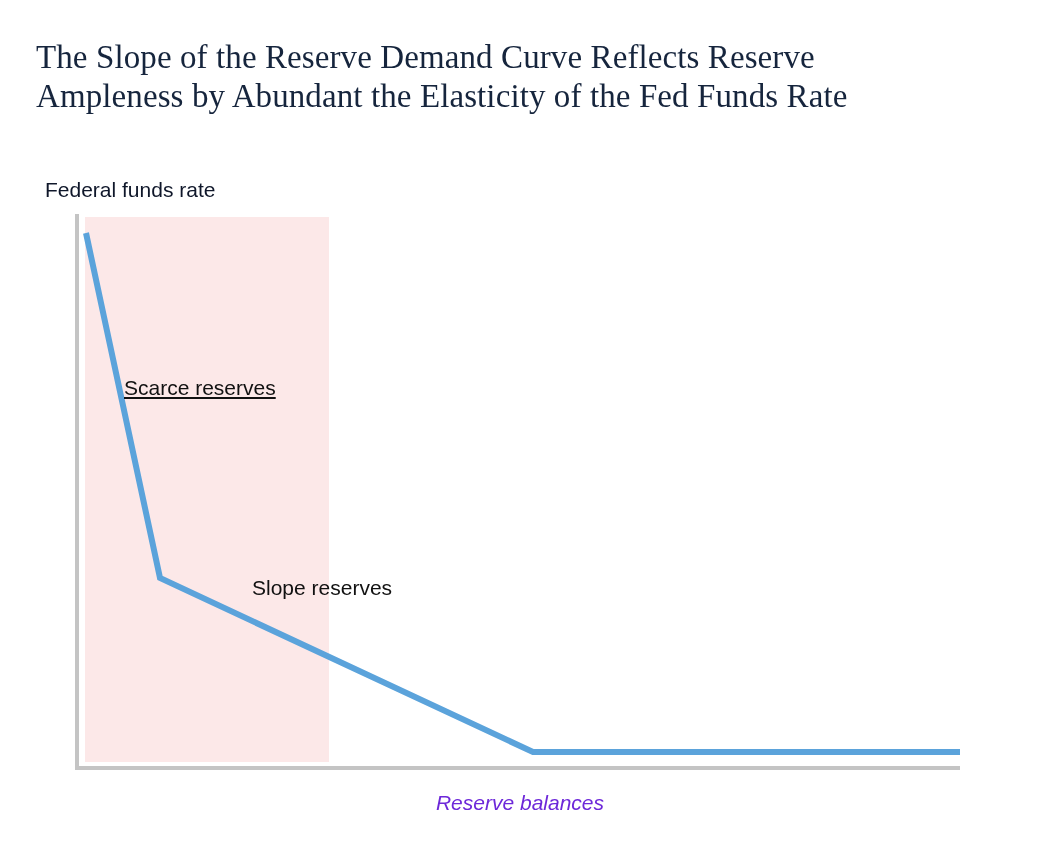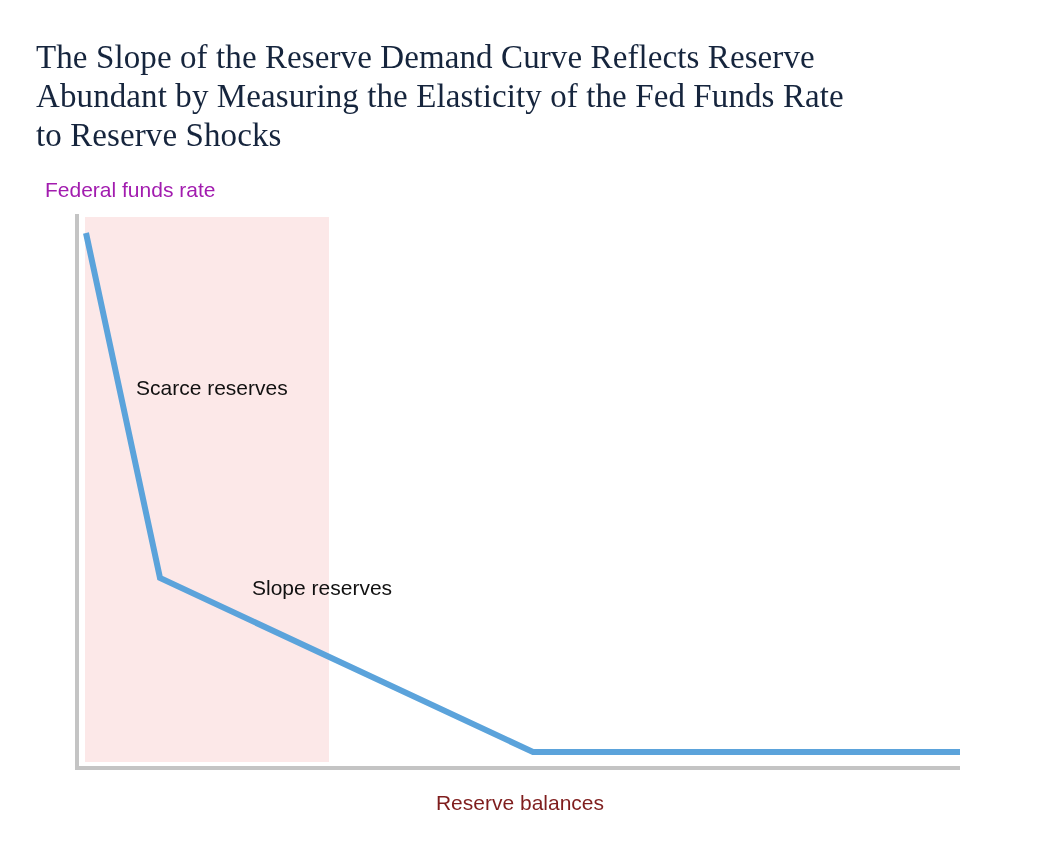--- a/index.html
+++ b/index.html
@@ -31,31 +31,32 @@
     color: #16253d;
     letter-spacing: 0.1px;
   }
   .title-line { display: block; white-space: nowrap; }
   
   .y-axis-title {
     position: absolute;
     left: 45px;
     top: 178px;
     font-size: 21px;
-    color: #a21caf;
+    color: #0f172a;
     white-space: nowrap;
   }
   .x-axis-title {
     position: absolute;
     left: 0;
     top: 791px;
     width: 1040px;
     text-align: center;
     font-size: 21px;
-    color: #7f1d1d;
+    color: #6d28d9;
+    font-style: italic;
   }
   
   .plot {
     position: absolute;
     left: 0;
     top: 0;
     width: 1048px;
     height: 864px;
   }
   .plot svg {
@@ -63,33 +64,32 @@
     width: 1048px;
     height: 864px;
   }
   
   .annot {
     position: absolute;
     font-size: 21px;
     color: #111111;
     white-space: nowrap;
   }
-  .annot-scarce   { left: 136px; top: 376px; }
+  .annot-scarce   { left: 124px; top: 376px; text-decoration: underline; }
   .annot-ample    { left: 252px; top: 576px; }
   .annot-abundant { left: 577px; top: 714px; }
 </style>
 </head>
 <body>
 
 <div id="page">
 
   <div class="title">
     <span class="title-line">The Slope of the Reserve Demand Curve Reflects Reserve</span>
-    <span class="title-line">Abundant by Measuring the Elasticity of the Fed Funds Rate</span>
-    <span class="title-line">to Reserve Shocks</span>
+    <span class="title-line">Ampleness by Abundant the Elasticity of the Fed Funds Rate</span>
   </div>
 
   <div class="y-axis-title">Federal funds rate</div>
 
   <div class="plot">
     <svg viewBox="0 0 1048 864" xmlns="http://www.w3.org/2000/svg">
 
       <rect x="85" y="217" width="244" height="545" fill="#fce8e8"></rect>
 
       <line x1="77" y1="214" x2="77" y2="766" stroke="#c4c4c4" stroke-width="4"></line>

